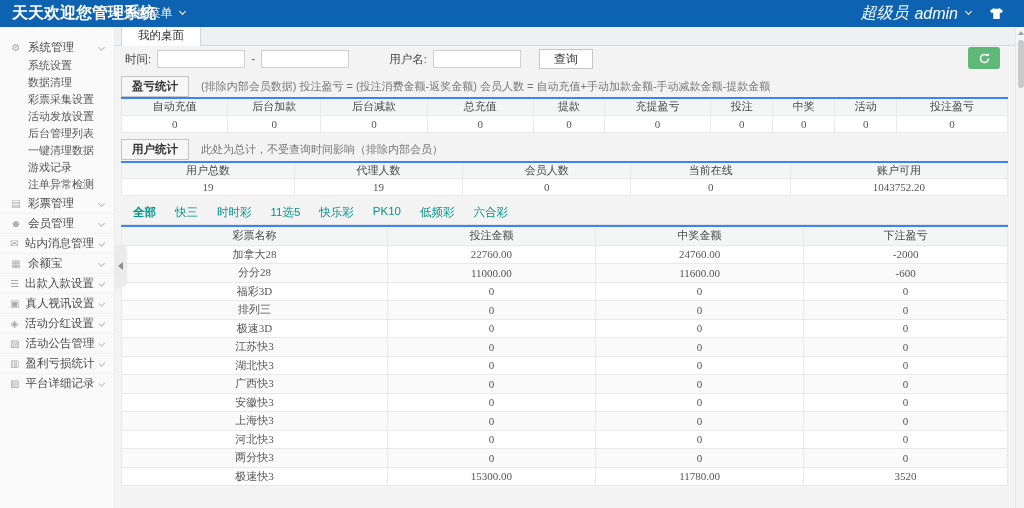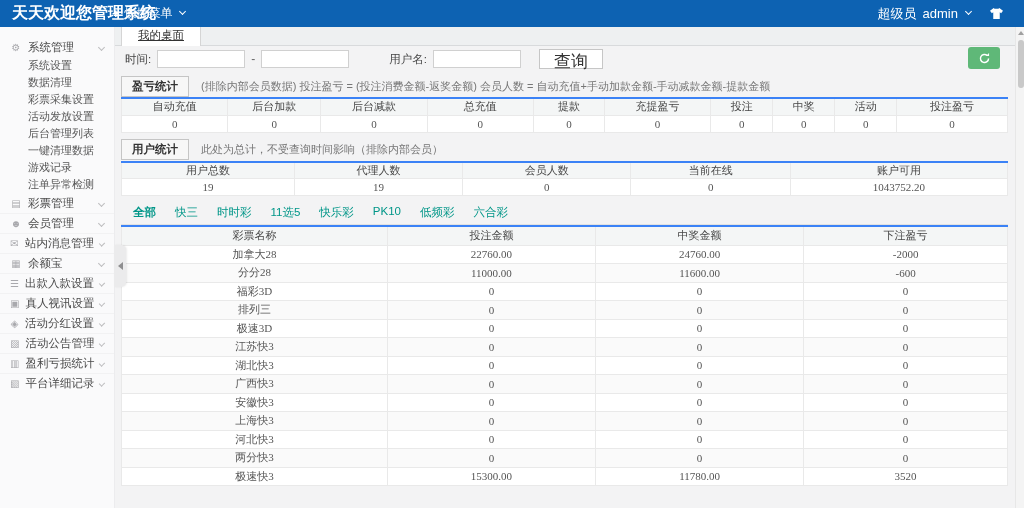--- a/index.html
+++ b/index.html
@@ -9,43 +9,43 @@
     font-family:"Liberation Sans","DejaVu Sans",sans-serif;
     font-size:12px; color:#333; background:#f3f3f4;
   }
   
   .topbar { height:27px; background:#0d62b2; display:flex; align-items:center; color:#fff; }
   .logo { width:100px; padding-left:12px; font-weight:bold; font-size:16px; white-space:nowrap; }
   .quick-menu { display:flex; align-items:center; gap:5px; padding:0 12px; height:100%; cursor:pointer; font-size:12px; }
   .plus { font-size:13px; font-weight:bold; }
   .chev { display:inline-block; width:5px; height:5px; border-right:1.4px solid currentColor; border-bottom:1.4px solid currentColor; transform:rotate(45deg); margin-left:2px; position:relative; top:-2px; }
   .tb-spacer { flex:1; }
-  .user-menu { display:flex; align-items:center; gap:6px; font-size:13px; cursor:pointer; }
+  .user-menu { display:flex; align-items:center; gap:6px; font-size:16px; cursor:pointer;font-style:italic; }
   .shirt-btn { margin:0 20px 0 18px; display:flex; align-items:center; cursor:pointer; }
   
   .layout { display:flex; height:481px; }
   .sidebar { width:115px; background:#fafafb; border-right:1px solid #ececee; position:relative; padding-top:10px; flex:none; }
   .sb-group { height:20px; display:flex; align-items:center; gap:6px; padding:0 8px 0 10px; cursor:pointer; color:#4a4a4a; }
   .sb-group + .sb-group { border-top:1px solid #f2f2f3; }
   .sb-ico { color:#a9a9ad; font-size:10px; width:12px; text-align:center; }
   .sb-lbl { flex:1; font-size:11.5px; white-space:nowrap; }
   .sb-chev { width:5px; height:5px; border-right:1px solid #bdbdbf; border-bottom:1px solid #bdbdbf; transform:rotate(45deg); margin-right:2px; }
   .sb-item { height:17px; line-height:17px; padding-left:28px; font-size:11px; color:#575757; cursor:pointer; white-space:nowrap; }
   .collapse-handle { position:absolute; right:-12px; top:218px; width:12px; height:42px; background:#ebebec; border-radius:0 5px 5px 0; display:flex; align-items:center; justify-content:center; z-index:6; cursor:pointer; box-shadow:1px 0 2px rgba(0,0,0,.08); }
   .tri-left { width:0; height:0; border-top:4px solid transparent; border-bottom:4px solid transparent; border-right:5px solid #8e8e90; }
   
   .content { flex:1; position:relative; overflow:hidden; }
-  .tabstrip { height:19px; background:#eef0f1; border-bottom:1px solid #d8dadc; display:flex; align-items:flex-end; padding-left:6px;text-decoration:underline; }
+  .tabstrip { height:19px; background:#eef0f1; border-bottom:1px solid #d8dadc; display:flex; align-items:flex-end; padding-left:6px; }
   .tab { background:#fff; border:1px solid #d5d5d5; border-bottom:none; padding:2px 16px 3px; font-size:11.5px; color:#333; position:relative; top:1px; cursor:pointer; }
   .filterbar { height:26px; display:flex; align-items:center; gap:6px; padding:0 14px 0 10px; position:relative; }
   .flabel { font-size:11.5px; color:#444; }
   .flabel.username { margin-left:34px; }
   .fin { width:88px; height:18px; border:1px solid #d0d0d0; background:#fff; font-size:11px; padding:0 4px; outline:none; }
   .fsep { color:#666; }
-  .query-btn { margin-left:12px; height:20px; padding:0 14px; background:#fff; border:1px solid #c6c6c6; font-size:17px; color:#333; cursor:pointer; }
+  .query-btn { margin-left:12px; height:20px; padding:0 14px; background:#fff; border:1px solid #c6c6c6; font-size:12px; color:#333; cursor:pointer; }
   .refresh-btn { position:absolute; right:24px; top:1px; width:32px; height:22px; background:#5FB878; border:none; border-radius:3px; display:flex; align-items:center; justify-content:center; cursor:pointer; }
   .panels { padding:3px 16px 0 6px; }
   .panel-head { display:flex; align-items:center; gap:12px; height:22px; }
   .panel-head.second { margin-top:6px; }
   .panel-btn { background:#f7f7f7; border:1px solid #c5c5c5; padding:2px 10px; font-size:11.5px; font-weight:bold; color:#333; cursor:pointer; white-space:nowrap; }
   .panel-note { font-size:11px; color:#767676; white-space:nowrap; overflow:hidden; }
   table.stat-table { width:100%; border-collapse:collapse; border-top:2px solid #3b82f6; background:#fff; table-layout:fixed;font-family:Liberation Serif, serif; }
   .stat-table th, .stat-table td { border:1px solid #e9e9e9; font-size:11px; text-align:center; padding:0 2px; font-weight:normal; overflow:hidden; white-space:nowrap; }
   .stat-table th { background:#f4f6f6; color:#464646; height:17px; }
   .stat-table td { color:#555; height:17px; }

